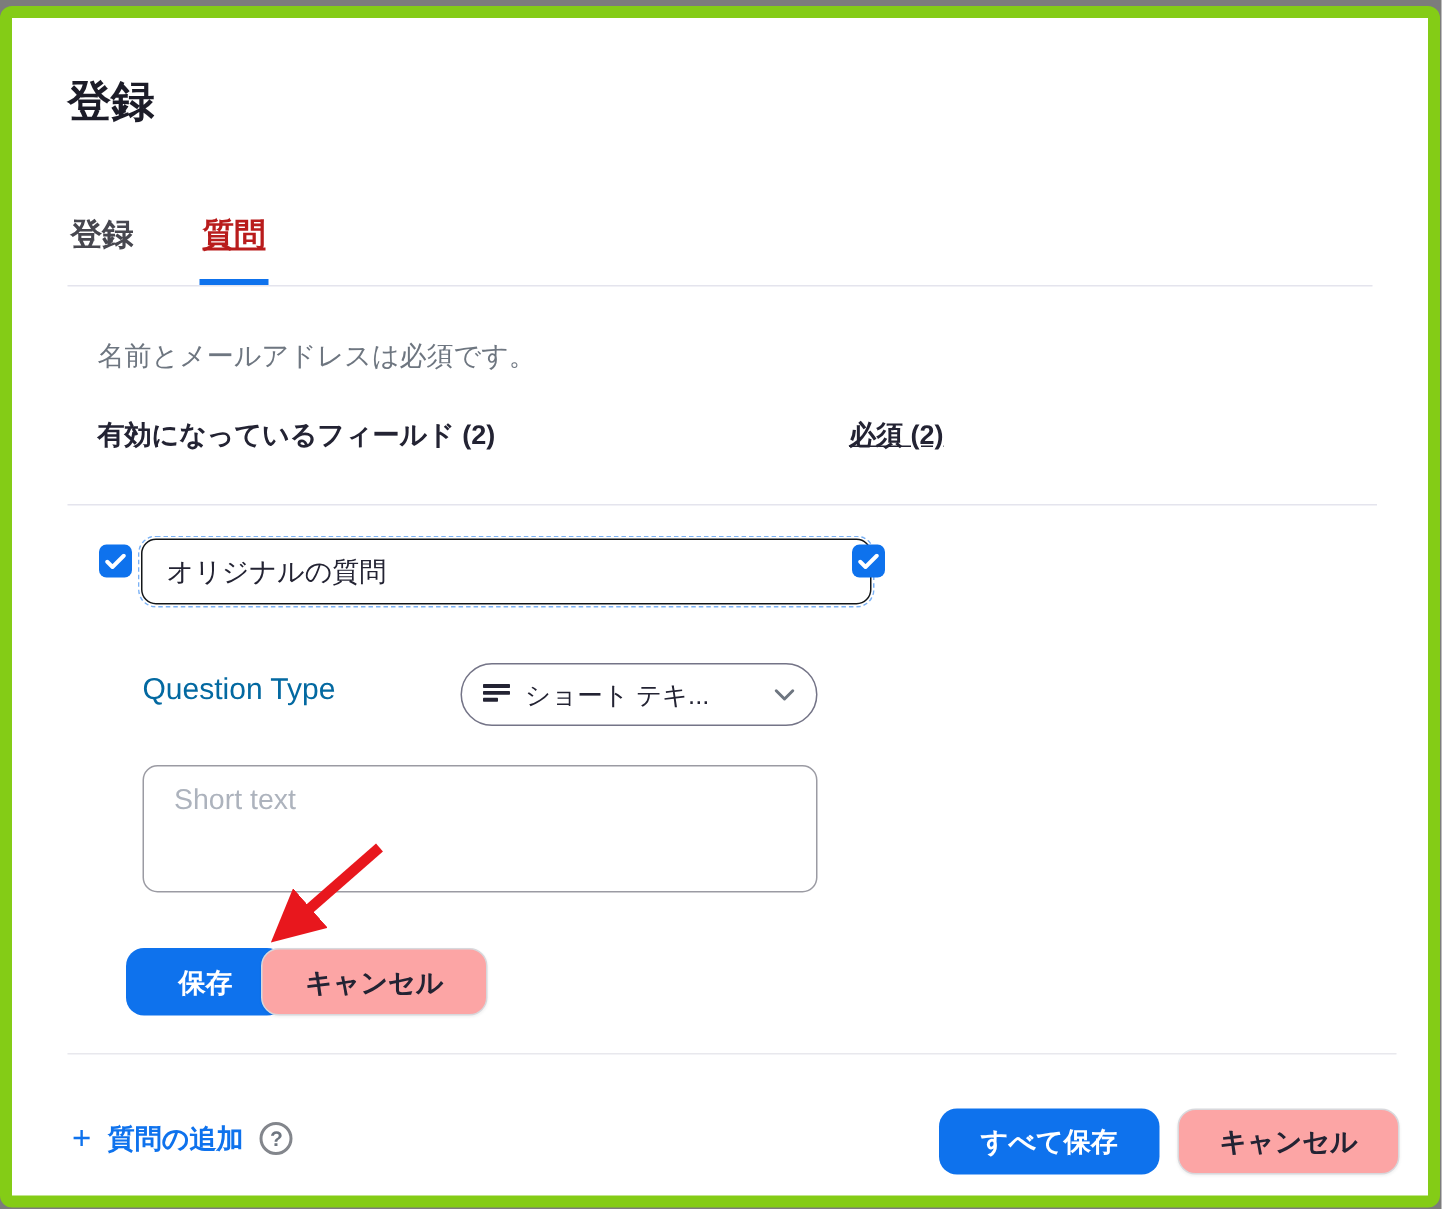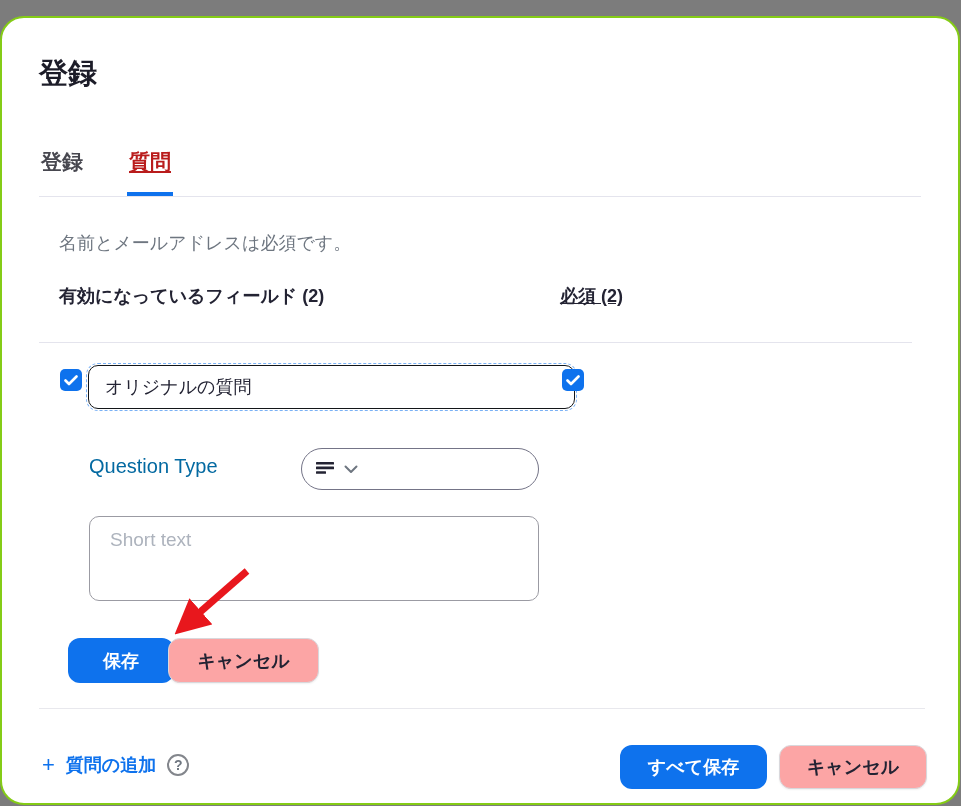--- a/index.html
+++ b/index.html
@@ -7,24 +7,23 @@
   body {
     font-family: "Liberation Sans", "DejaVu Sans", sans-serif;
     background: #7c7c7c;
     position: relative;
     overflow: hidden;
   }
   .dialog {
     position: absolute;
     top: 4px; left: 0; right: 1px; bottom: 1px;
     background: #ffffff;
-    border: 2px solid #84cc16;
-    border-radius: 24px;
+    border: 8px solid #84cc16;
+    border-radius: 8px;
     overflow: hidden;
-    margin-top: 12px;
   }
   .dlg-title {
     position: absolute; top: 36px; left: 37px;
     font-size: 29px; font-weight: 600; color: #1c1c28;
   }
   .tabs {
     position: absolute; top: 130px; left: 37px; right: 37px;
     display: flex; gap: 42px;
     border-bottom: 1px solid #e4e4ed;
   }
@@ -97,21 +96,21 @@
     display: inline-flex; align-items: center; justify-content: center;
     cursor: pointer; border: none;
     font-family: "Liberation Sans", "DejaVu Sans", sans-serif;
   }
   .btn.primary { background: #0e72ed; color: #ffffff; }
   .btn.secondary {
     background: #fca5a5; color: #232333;
     border: 1px solid #d8d8dc;
     box-shadow: 0 1px 2px rgba(0,0,0,0.06);
   }
-  .btn-save   { position: absolute; top: 620px; left: 66px;  width: 106px;  height: 45px; }
+  .btn-save   { position: absolute; top: 620px; left: 76px;  width: 106px;  height: 45px; }
   .btn-cancel { position: absolute; top: 620px; left: 166px; width: 151px; height: 45px; }
   .footer-divider {
     position: absolute; top: 690px; left: 37px; width: 886px;
     border-top: 1px solid #e8e8ed;
   }
   .add-question {
     position: absolute; top: 735px; left: 40px;
     display: flex; align-items: center; gap: 11px;
     color: #0e72ed; font-size: 18px; font-weight: 600;
     cursor: pointer;
@@ -163,20 +162,21 @@
   </div>
 
   <div class="qtype-label">Question Type</div>
 
   <div class="qtype-dropdown">
     <svg class="short-text-icon" viewBox="0 0 18 14">
       <rect x="0" y="0" width="18" height="2.6" rx="0.5" fill="#232333"></rect>
       <rect x="0" y="4.6" width="18" height="2.6" rx="0.5" fill="#232333"></rect>
       <rect x="0" y="9.2" width="10" height="2.6" rx="0.5" fill="#232333"></rect>
     </svg>
+    <span class="dd-text">ショート テキ...</span>
     <svg width="14" height="9" viewBox="0 0 14 9">
       <path d="M1.5 1.5 L7 7 L12.5 1.5" stroke="#6e7680" stroke-width="2" fill="none" stroke-linecap="round" stroke-linejoin="round"></path>
     </svg>
   </div>
 
   <textarea class="answer-preview" placeholder="Short text" style=""></textarea>
 
   <svg class="arrow-annotation" width="120" height="95" viewBox="0 0 120 95">
     <defs>
       <marker id="ah" markerWidth="5" markerHeight="5" refX="3.4" refY="2.5" orient="auto" markerUnits="strokeWidth">

